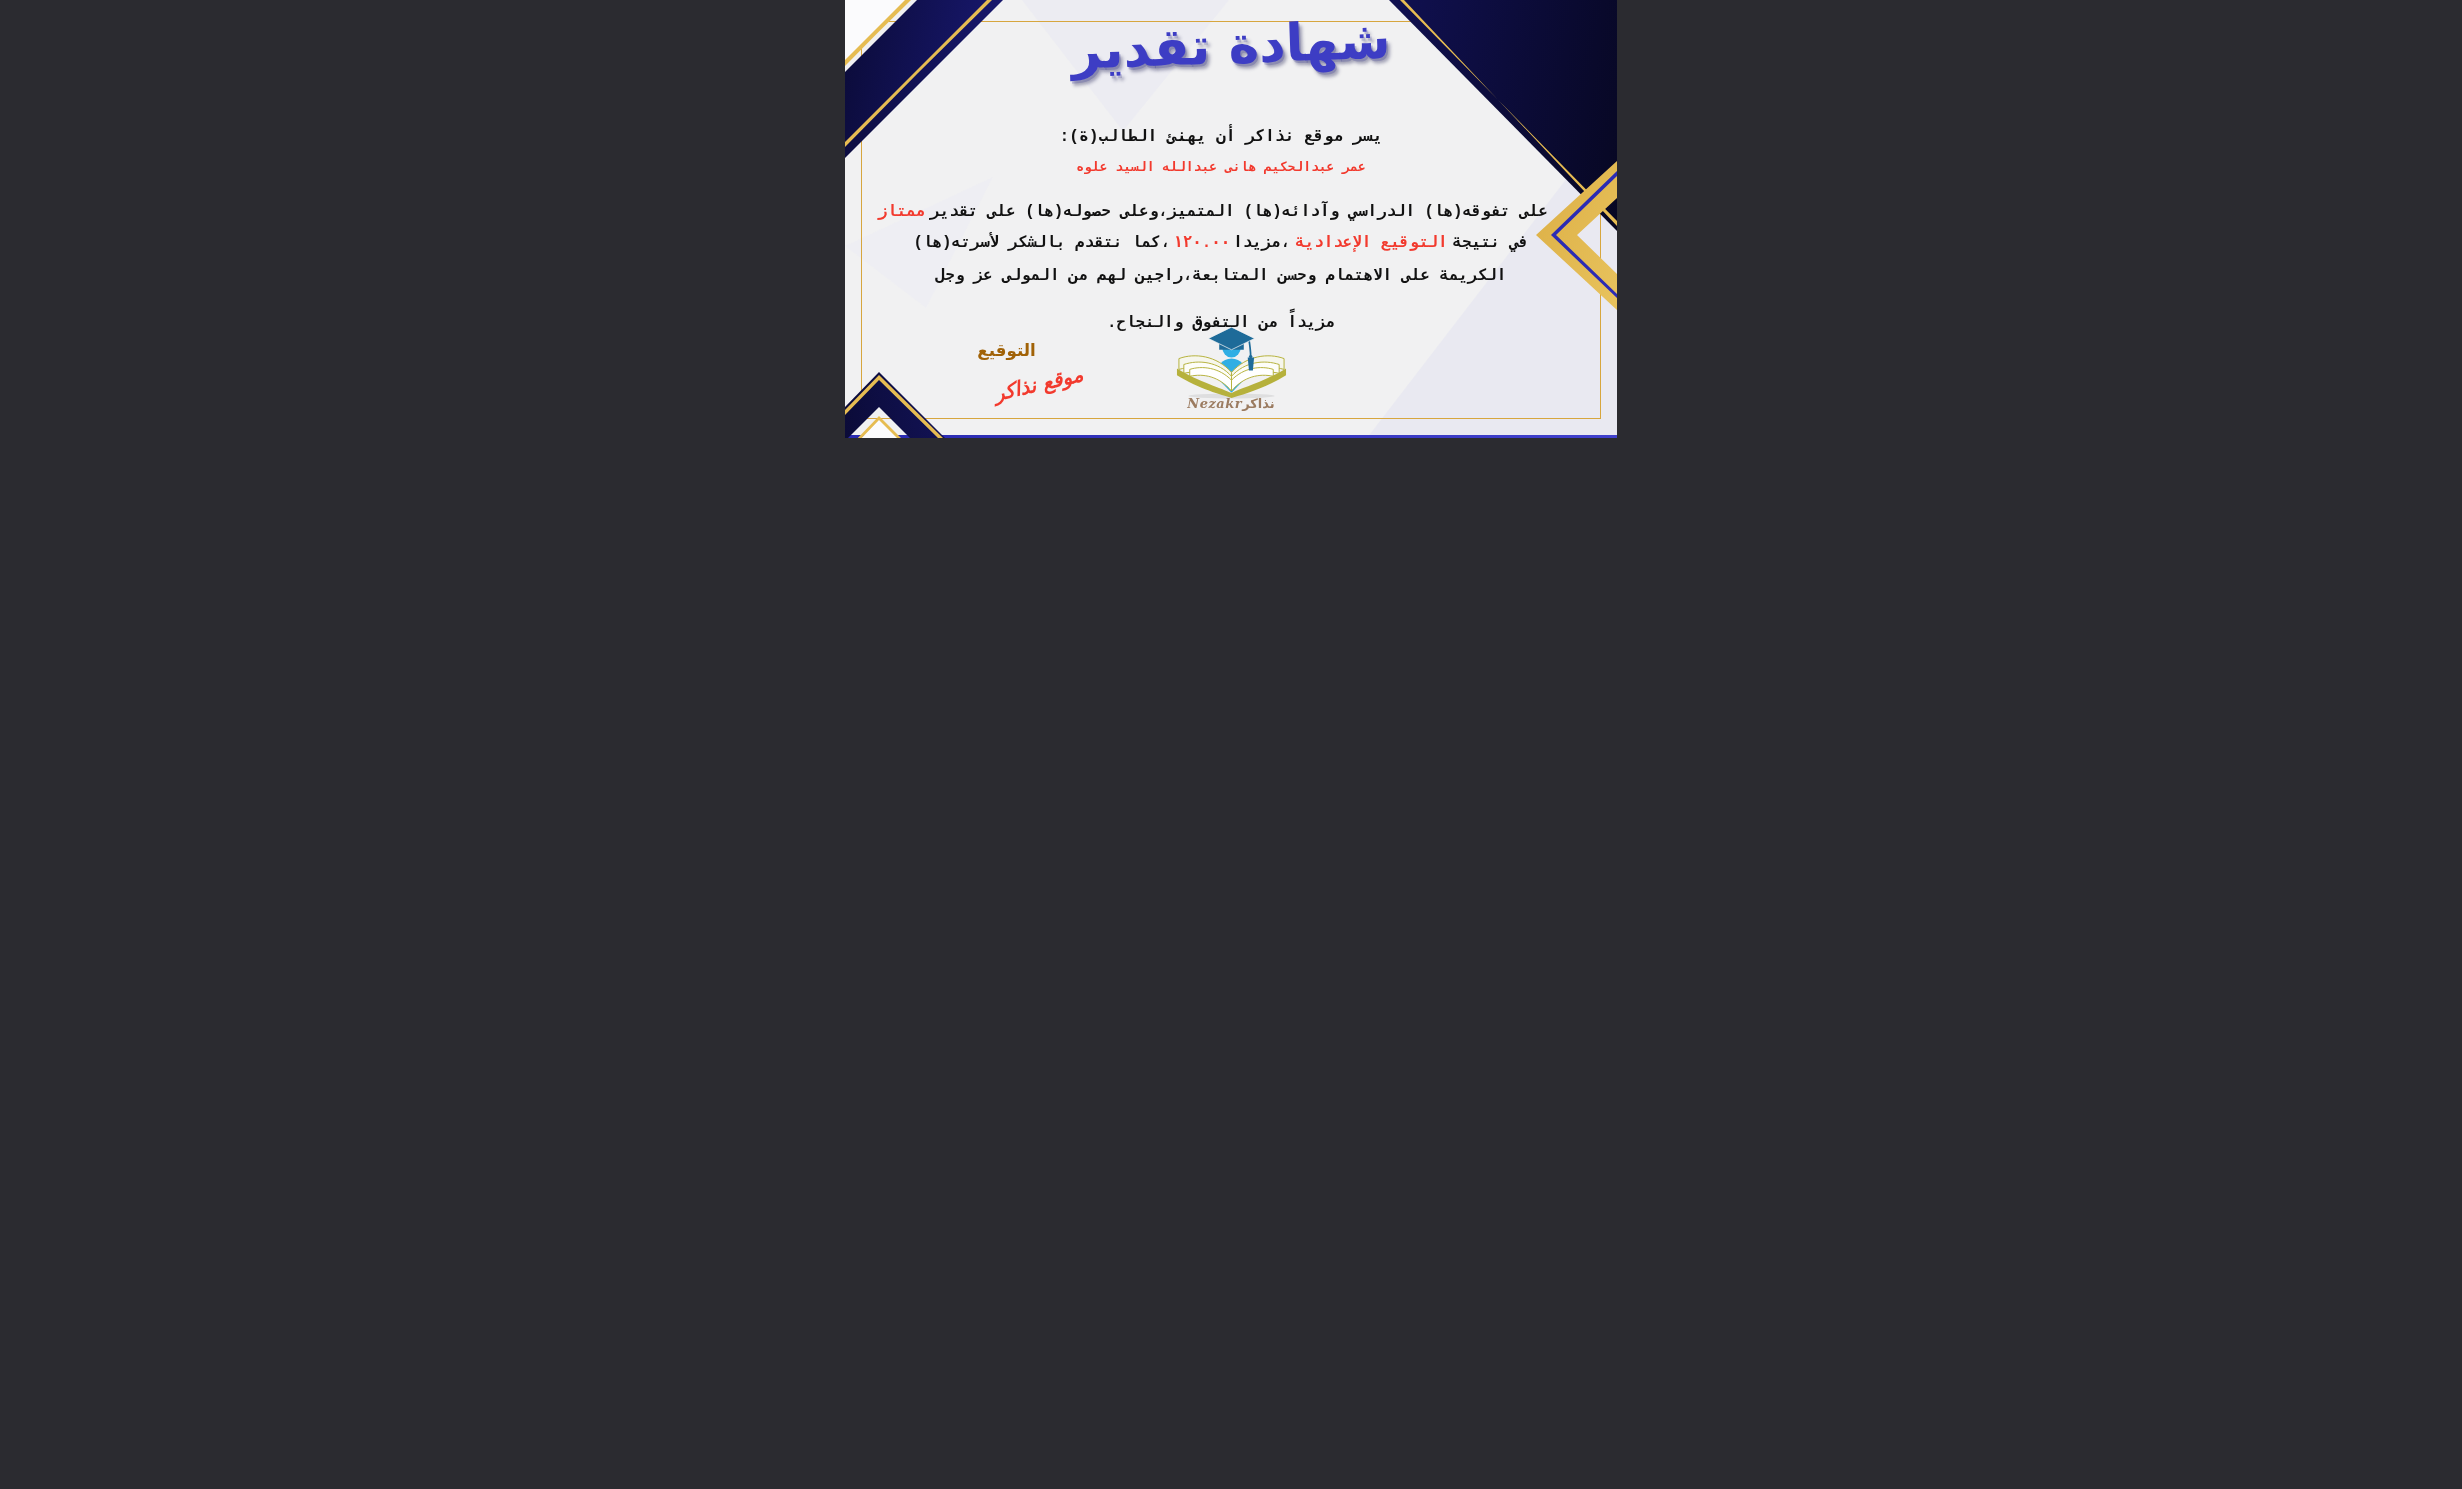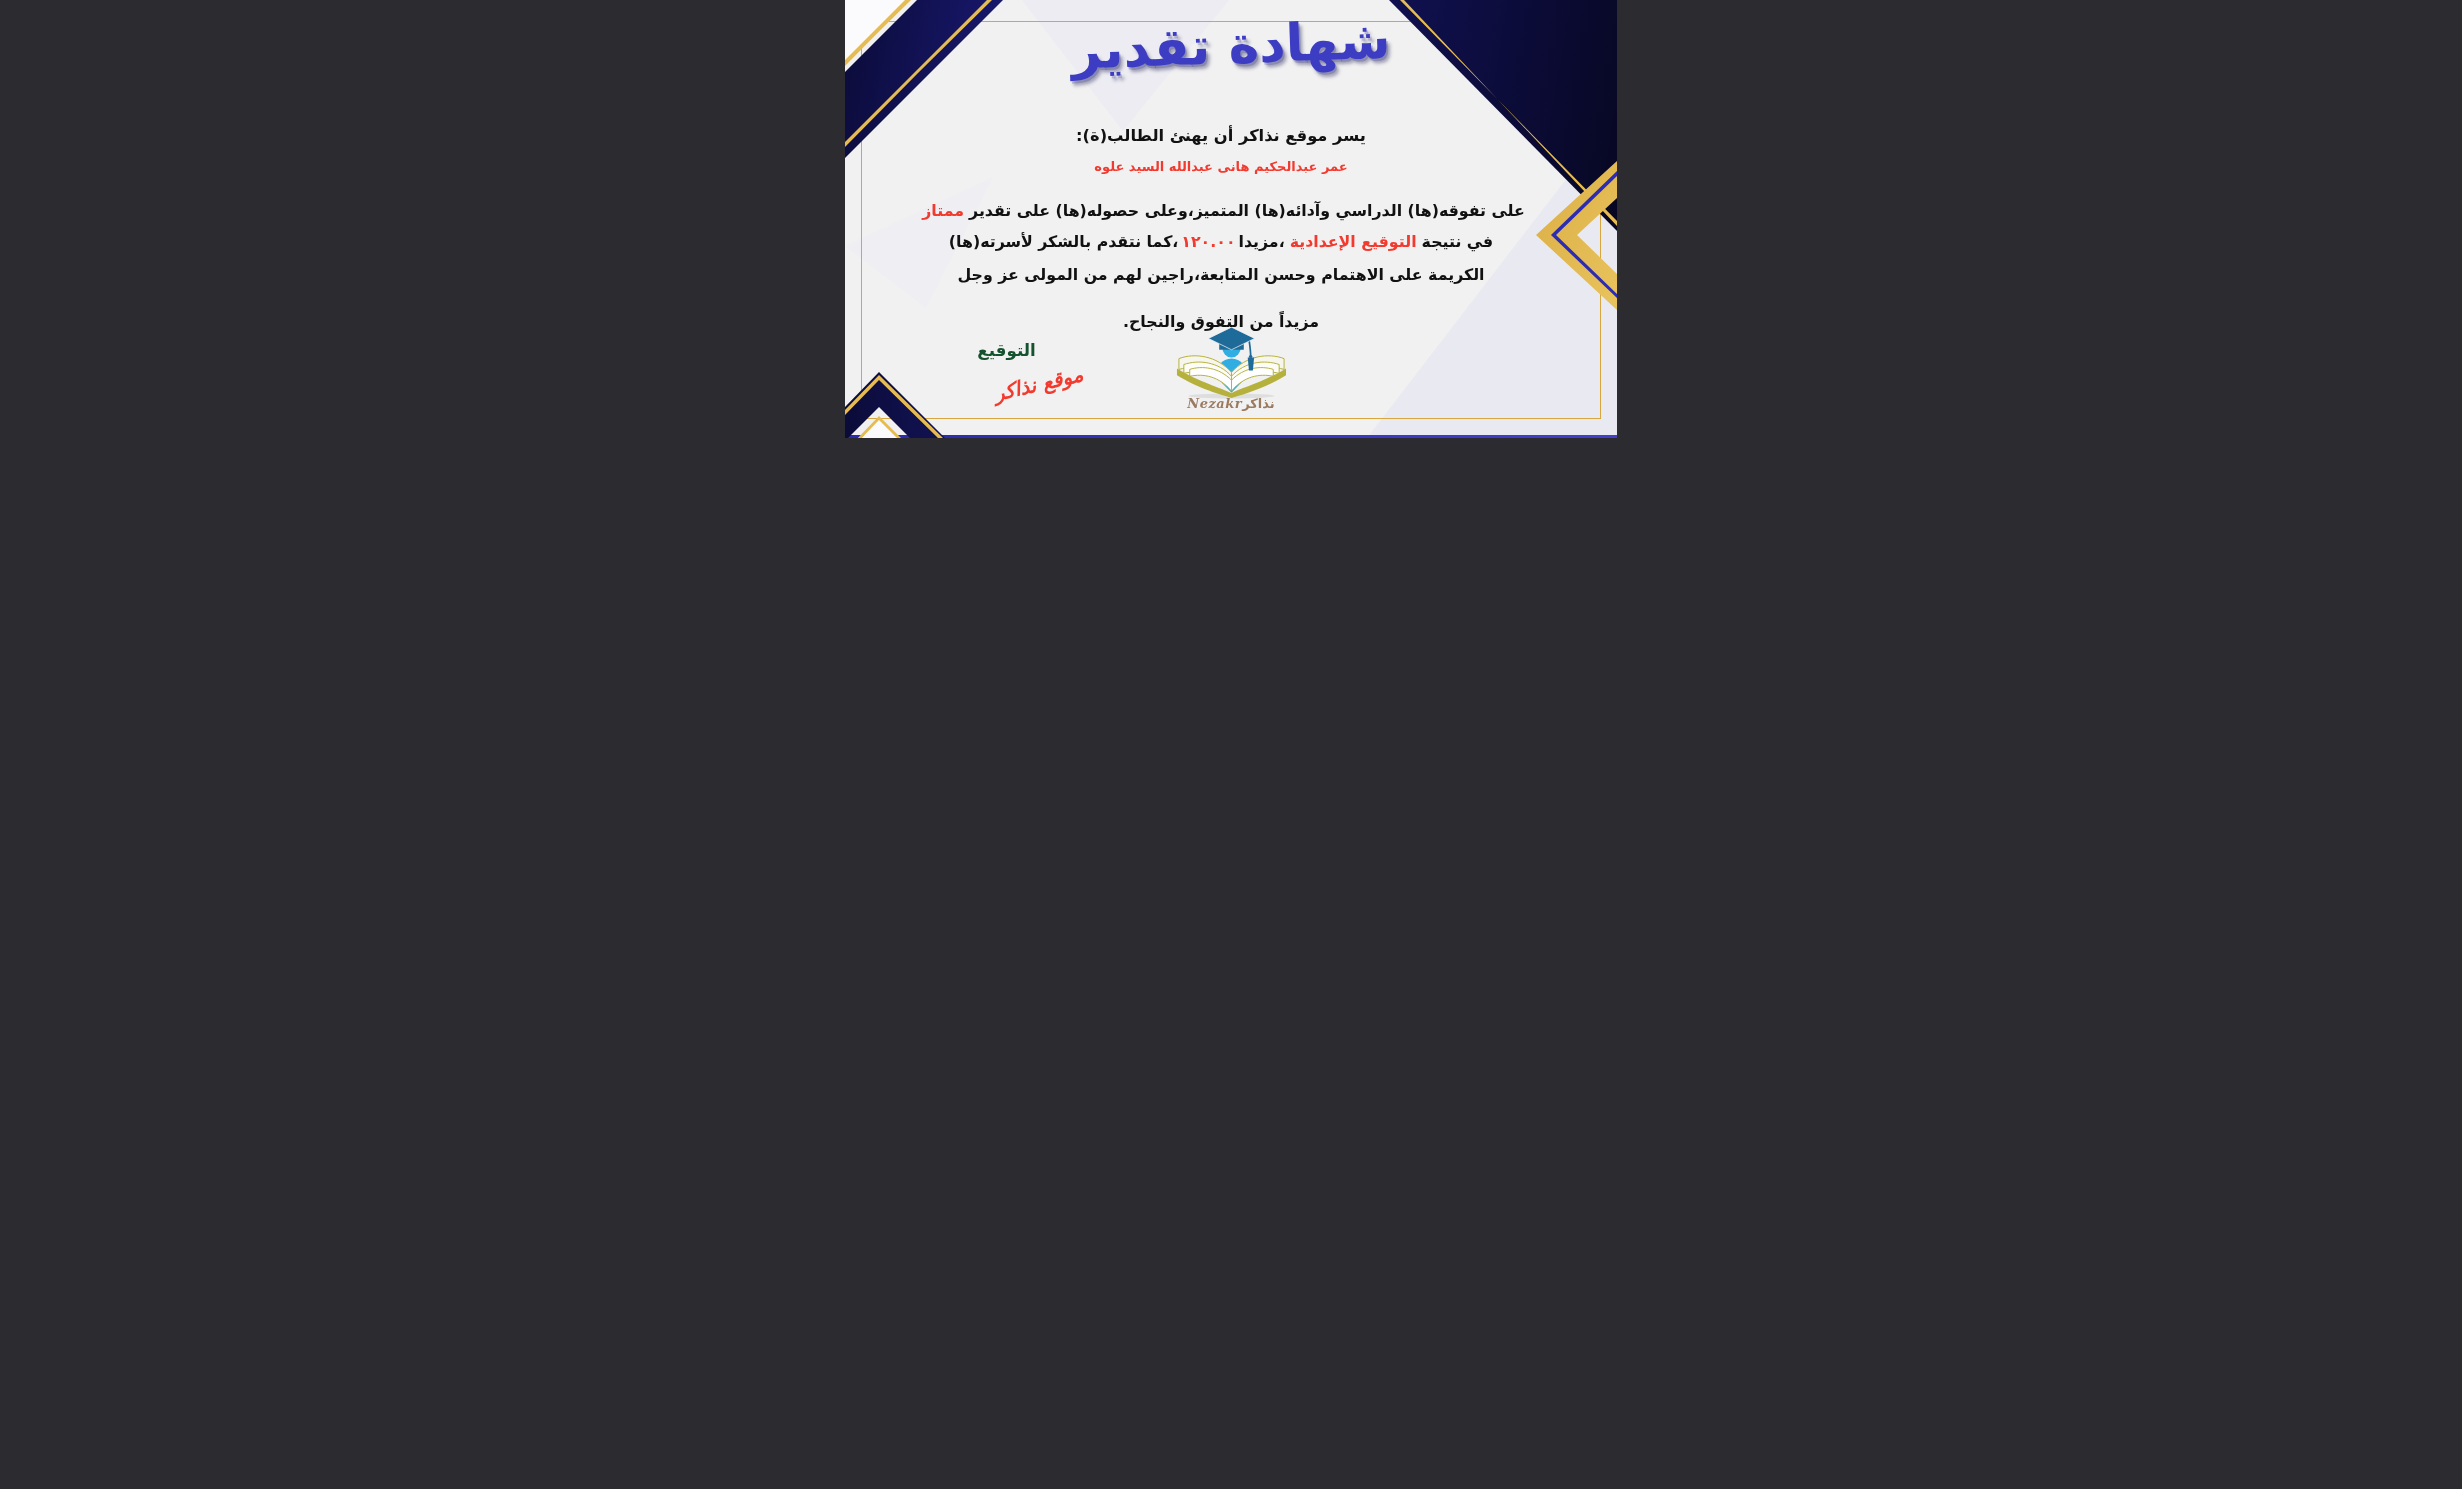--- a/index.html
+++ b/index.html
@@ -63,33 +63,33 @@
     clip-path:polygon(772px 171px,706px 235px,772px 298px,772px 294px,711px 235px,772px 176px);}
 
   
   .title{position:absolute; left:0; right:0; top:14.8px; margin:0;
     text-align:center; direction:rtl;
     font-size:52px; font-weight:700; color:var(--title-blue,#3d3dc4);
     transform:rotate(-2deg);
     text-shadow:1.5px 2.5px 0 rgba(43,43,140,.22), 3.4px 4.9px 3.4px rgba(40,40,90,.38);}
   .line{position:absolute; left:49px; right:69px; margin:0;
     text-align:center; direction:rtl; color:var(--text-black,#111);
-    font-weight:700; font-size:15.8px; white-space:nowrap;}
+    font-weight:700; font-size:15.8px; white-space:nowrap;font-family:Liberation Mono, monospace;}
   .line-intro{top:126px; font-size:16.3px;}
   .line-name{top:159px; font-size:13px; color:var(--red,#f23a2e);}
   .line-b1{top:201px;}
   .line-b2{top:232px;}
   .line-b3{top:265px;}
   .line-b4{top:312px;}
   .red{color:var(--red,#f23a2e);}
   .gap{margin:0 5px;}
   .gap-sm{margin:0 3px;}
 
   .sig-label{position:absolute; left:127px; top:340px; width:69px;
-    text-align:center; direction:rtl; font-weight:700; font-size:16.7px; color:#14532d;}
+    text-align:center; direction:rtl; font-weight:700; font-size:16.7px; color:#a16207;}
   .sig-script{position:absolute; left:137px; top:372px; width:113px;
     text-align:center; direction:rtl; font-weight:700; font-style:italic;
     font-size:20px; color:var(--red,#f23a2e); transform:rotate(-13deg);}
 
   
   .logo{position:absolute; left:326px; top:327px; width:120px; text-align:center;}
   .logo svg{display:block; margin:0 auto;}
   .logo-text{margin-top:-3.9px; direction:ltr; font-weight:700; font-size:13px;
     color:var(--logo-brown,#9b7b60); letter-spacing:0.5px; white-space:nowrap;}
   .logo-text .latin{font-family:"DejaVu Serif","Liberation Serif",serif; font-style:italic;}

